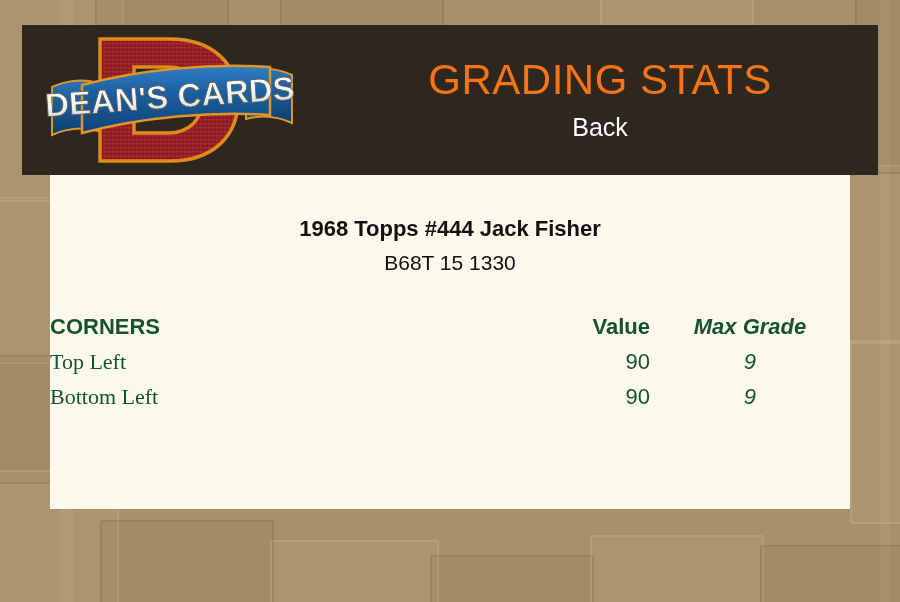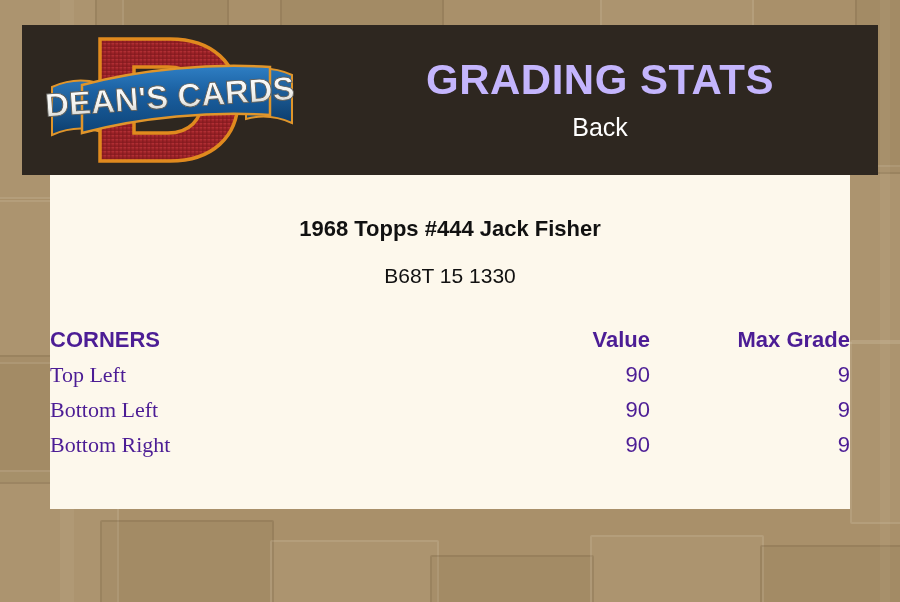--- a/index.html
+++ b/index.html
@@ -72,24 +72,24 @@
     left: 300px;
     top: 0;
     width: 556px;
     height: 150px;
     display: flex;
     flex-direction: column;
     align-items: center;
     justify-content: center;
   }
   #title-main {
-    color: #c4b5fd;
+    color: #f97316;
     font-size: 42px;
     line-height: 50px;
-    font-weight: bold;
+    font-weight: normal;
     letter-spacing: 0.5px;
     white-space: nowrap;
   }
   #title-sub {
     color: #ffffff;
     font-size: 25px;
     line-height: 38px;
     font-weight: normal;
     margin-top: 3px;
     white-space: nowrap;
@@ -111,44 +111,44 @@
     font-size: 22px;
     font-weight: bold;
     margin-top: 40px;
     line-height: 28px;
   }
   #card-subtitle {
     text-align: center;
     color: #111111;
     font-size: 21px;
     font-weight: normal;
-    margin-top: 20px;
+    margin-top: 7px;
     line-height: 26px;
   }
 
   
   #stats-table {
     margin: 33px 0 0 0;
     width: 800px;
     border-collapse: collapse;
-    color: #4c1d95;
+    color: #14532d;
   }
   #stats-table th,
   #stats-table td {
     padding: 0;
     font-size: 22px;
     line-height: 35px;
     font-weight: normal;
   }
   #stats-table th {
     font-weight: bold;
   }
   .col-label  { width: 370px; text-align: left; }
   .col-value  { width: 200px; text-align: right; }
-  .col-max    { width: 190px; text-align: right; }
+  .col-max    { width: 190px; text-align: center; font-style: italic; }
 
   th.col-label { padding-left: 105px; }
   td.col-label { padding-left: 150px; font-family: Liberation Serif, serif; }
 
   th.col-value, td.col-value { padding-right: 14px; }
   th.col-max,   td.col-max   { padding-right: 6px; }
 </style>
 </head>
 <body>
 
@@ -244,22 +244,17 @@
       <tr>
             <td class="col-label">Top Left</td>
             <td class="col-value">90</td>
             <td class="col-max">9</td>
           </tr>
           <tr>
             <td class="col-label">Bottom Left</td>
             <td class="col-value">90</td>
             <td class="col-max">9</td>
           </tr>
-          <tr>
-            <td class="col-label">Bottom Right</td>
-            <td class="col-value">90</td>
-            <td class="col-max">9</td>
-          </tr>
         </tbody>
     </table>
 
   </div>
 </div>
 
 </body></html>

